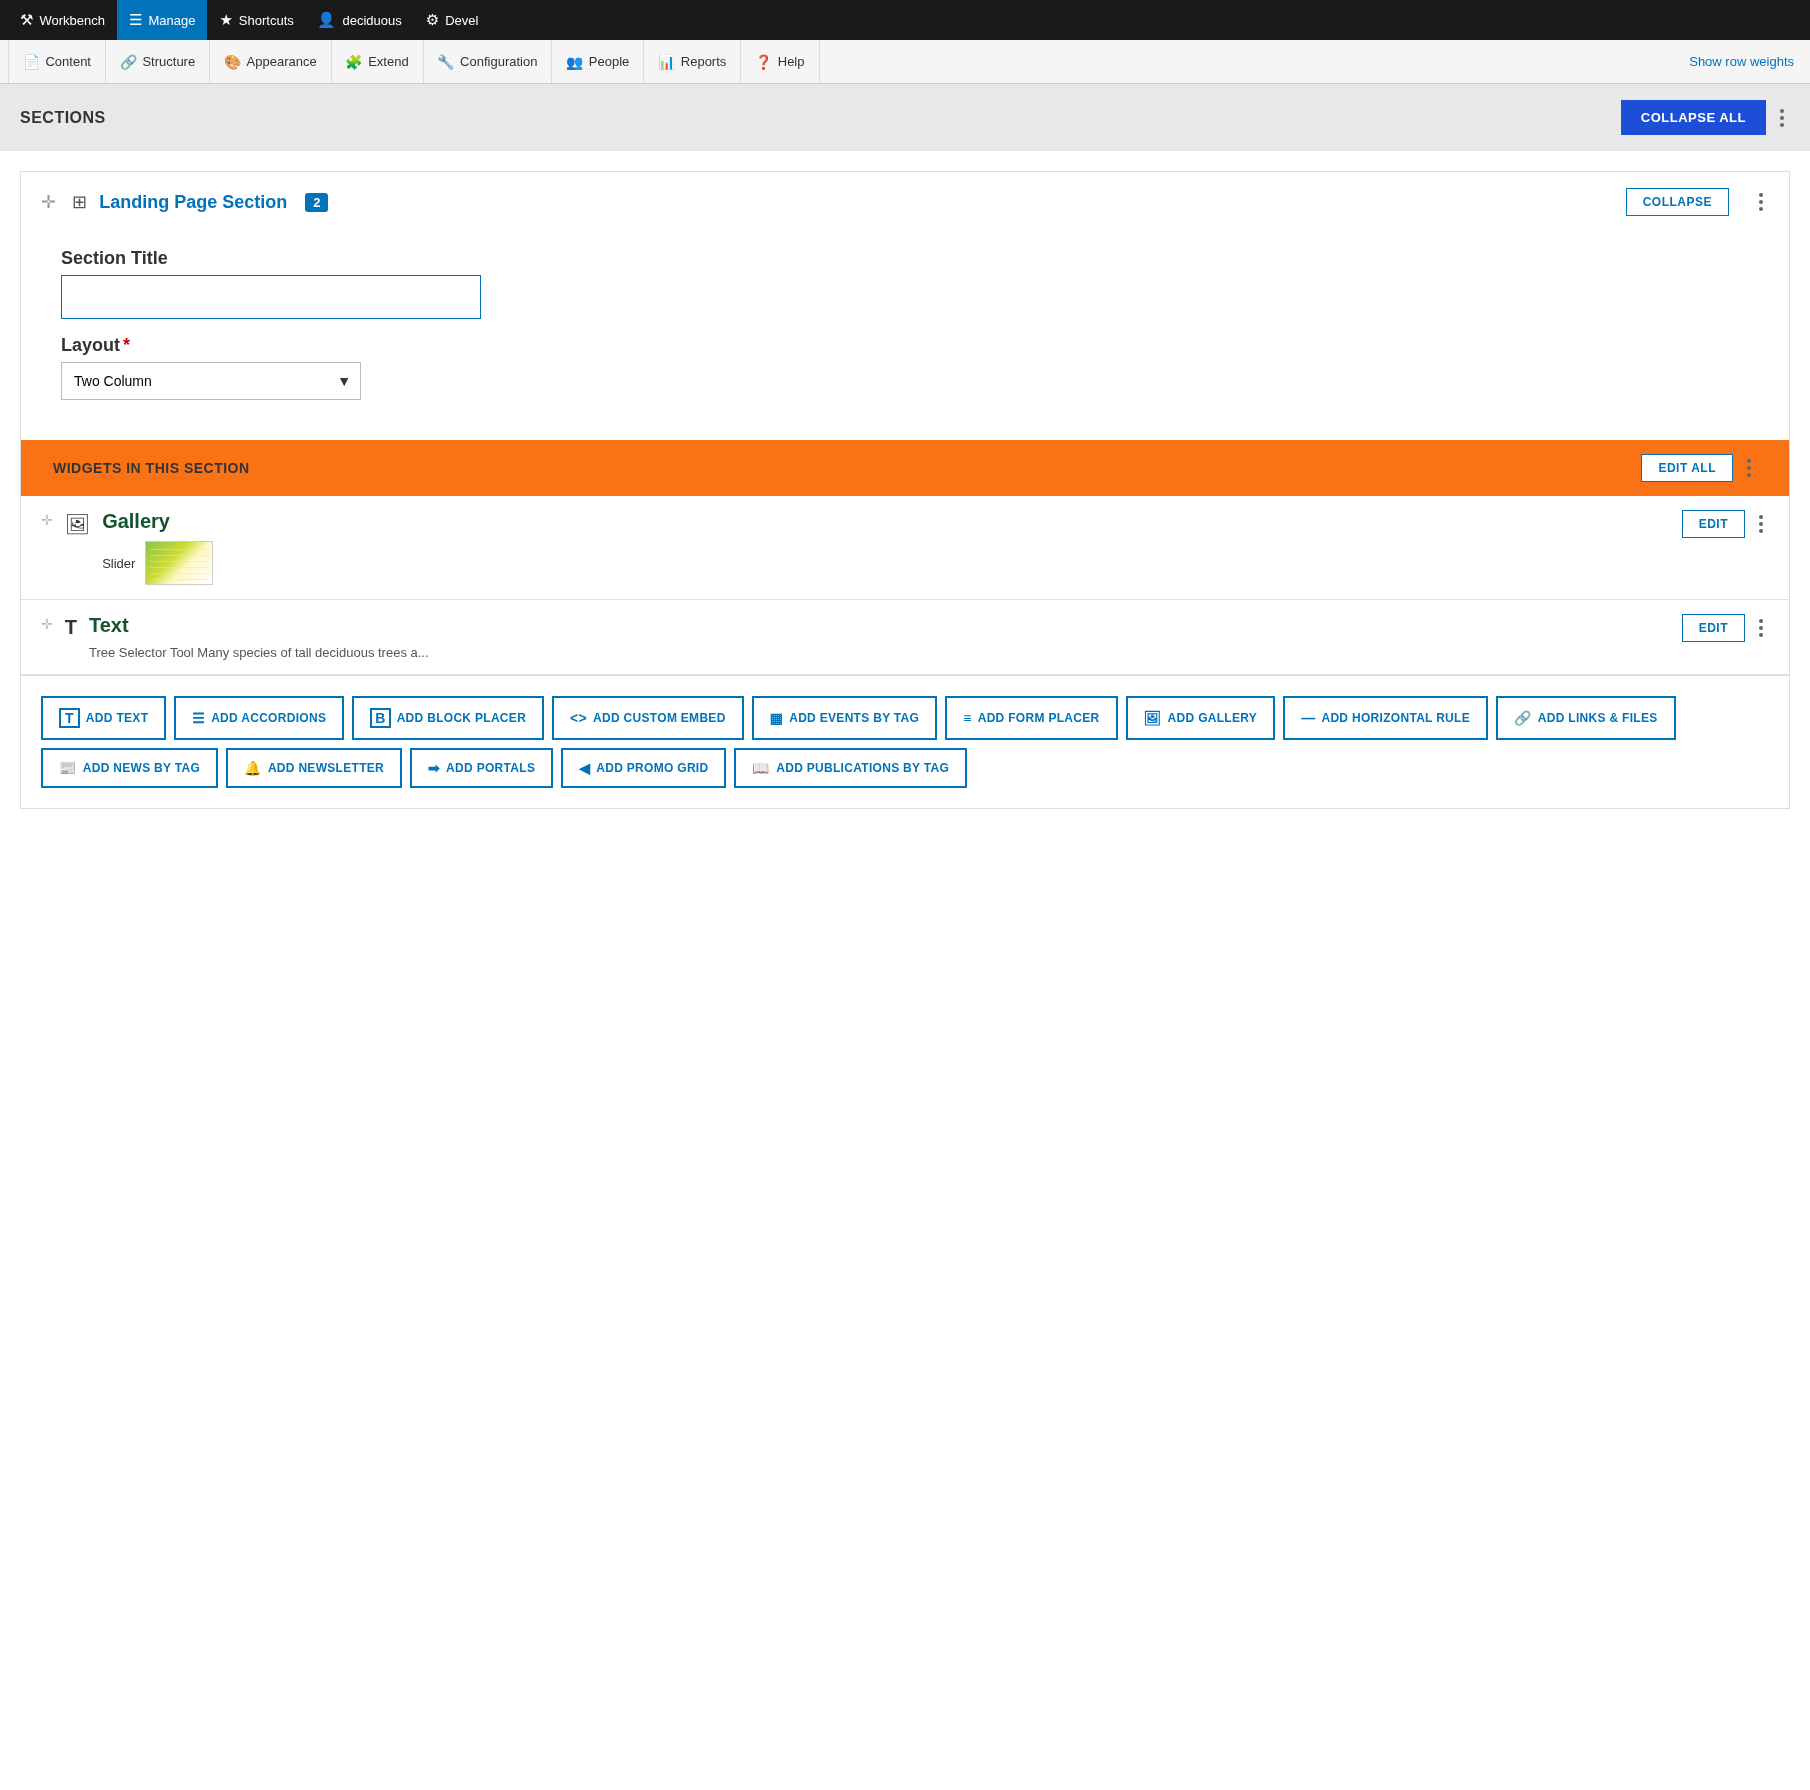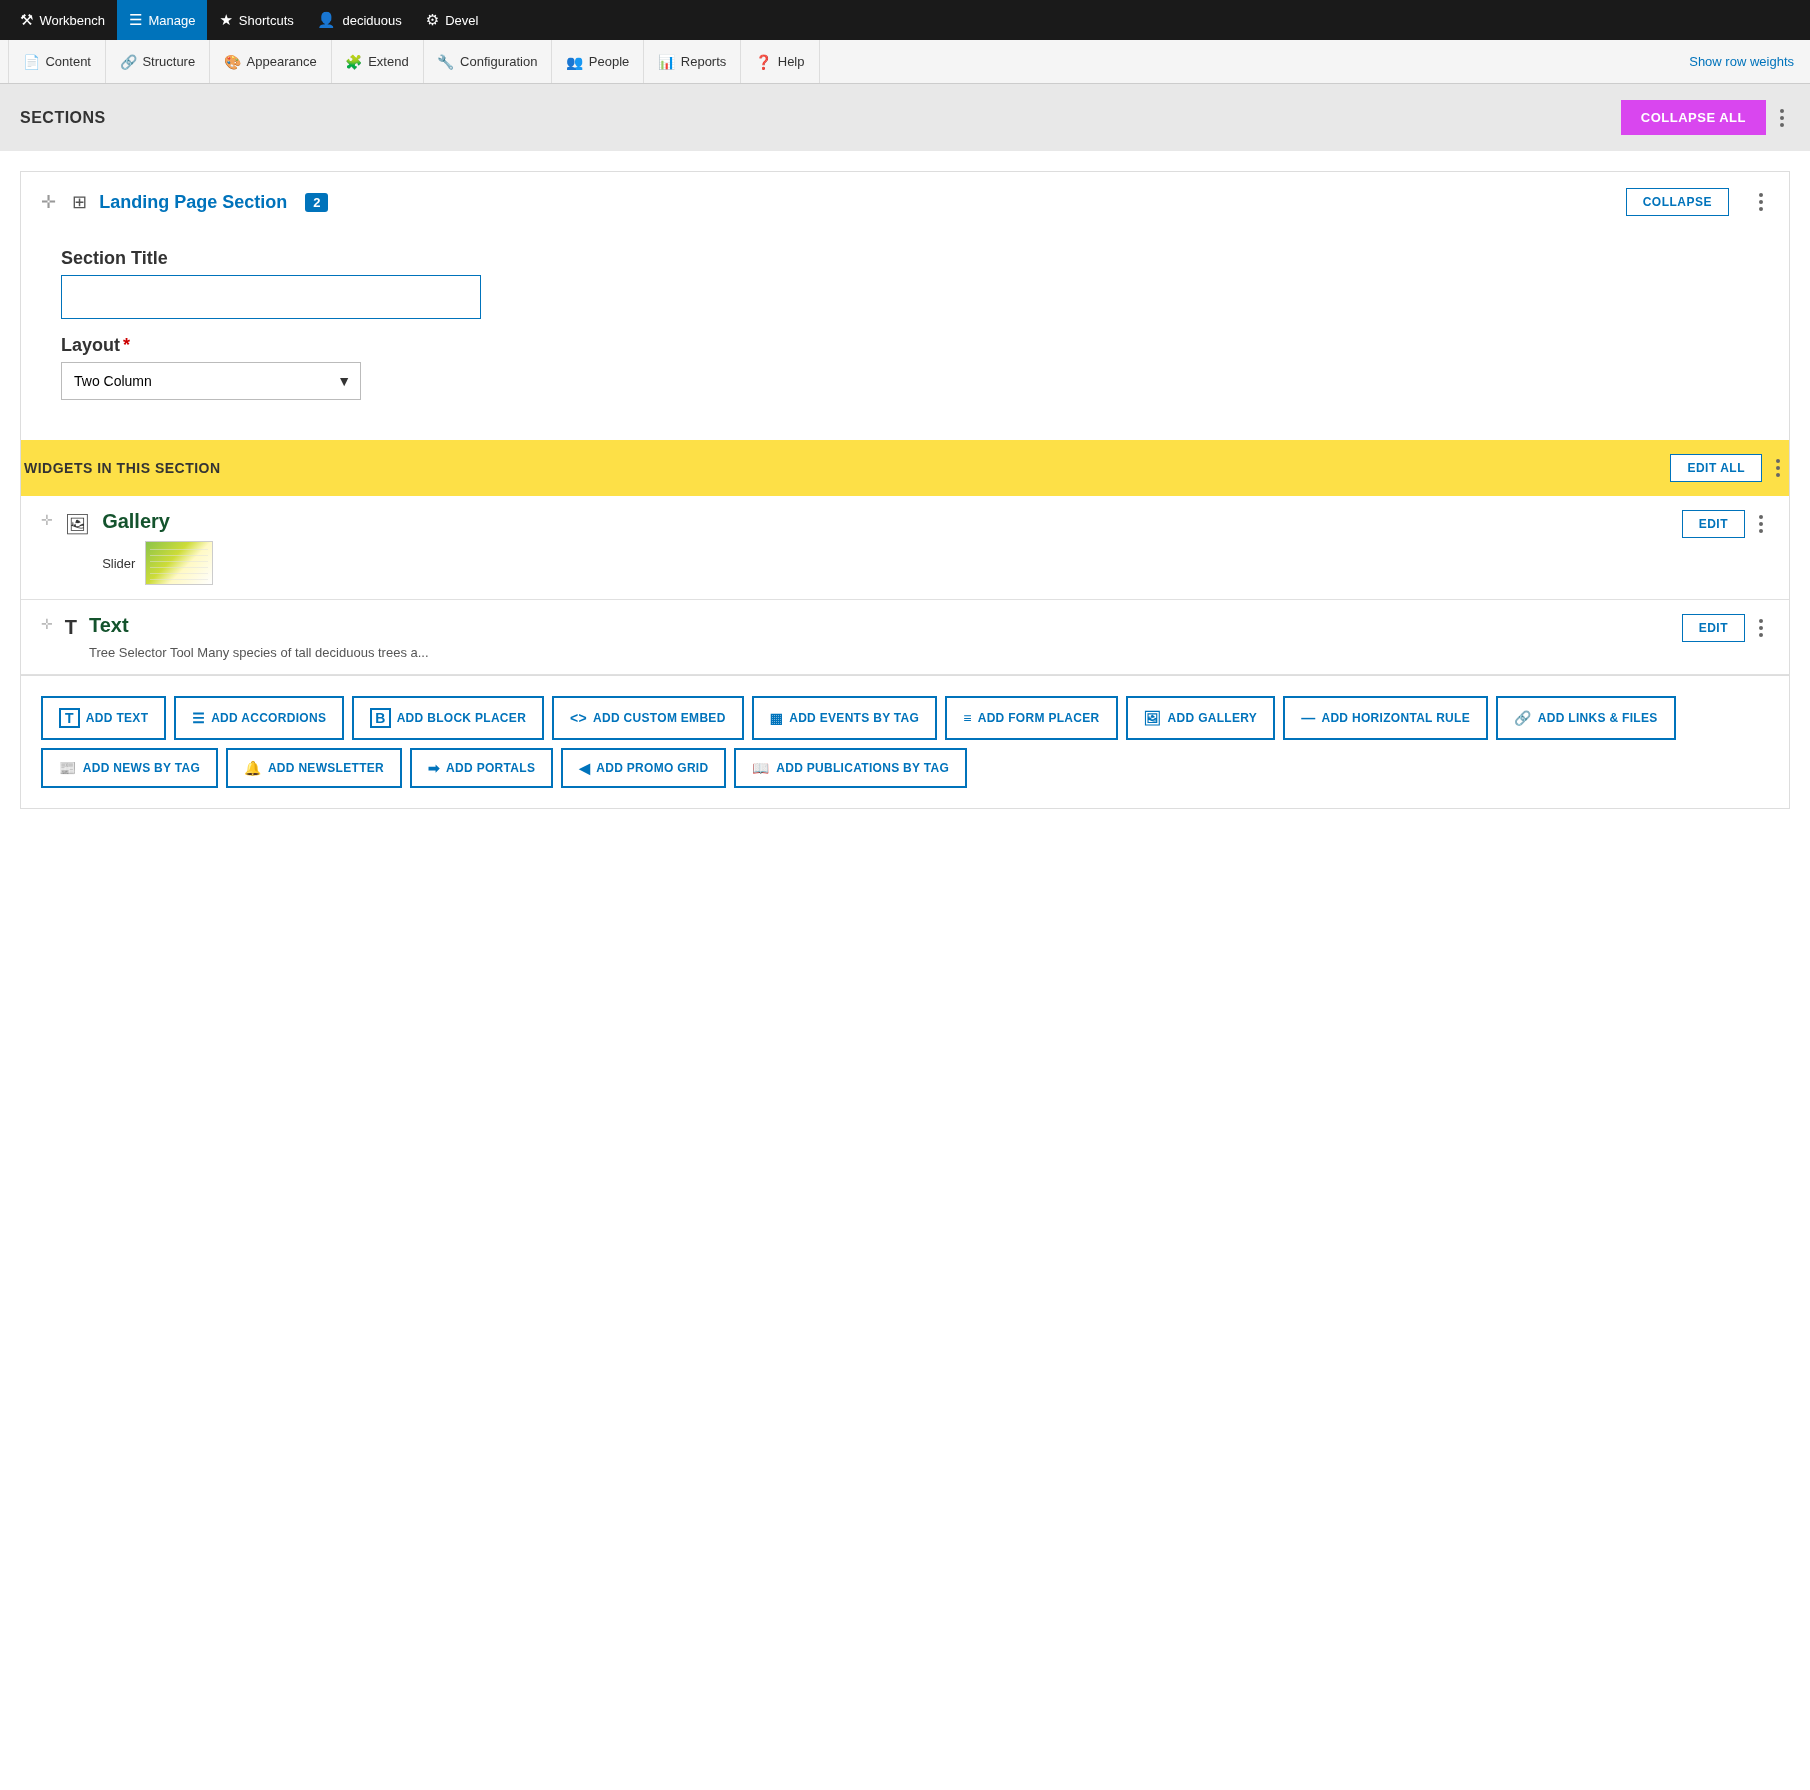--- a/index.html
+++ b/index.html
@@ -77,21 +77,21 @@
       font-weight: bold;
       letter-spacing: 0.5px;
       color: #333;
     }
     .sections-header-right {
       display: flex;
       align-items: center;
       gap: 8px;
     }
     .btn-collapse-all {
-      background: #d946ef;
+      background: #1d4ed8;
       color: #fff;
       border: none;
       padding: 10px 20px;
       font-size: 13px;
       font-weight: bold;
       cursor: pointer;
       letter-spacing: 0.5px;
     }
 
     
@@ -214,22 +214,22 @@
       position: absolute;
       right: 10px;
       top: 50%;
       transform: translateY(-50%);
       pointer-events: none;
       color: #333;
     }
 
     
     .widgets-header {
-      background: #fde047;
-      padding: 14px 3px;
+      background: #f97316;
+      padding: 14px 32px;
       display: flex;
       align-items: center;
       justify-content: space-between;
       margin: 20px 0 0 0;
     }
     .widgets-title {
       font-size: 14px;
       font-weight: bold;
       letter-spacing: 0.5px;
       color: #333;

